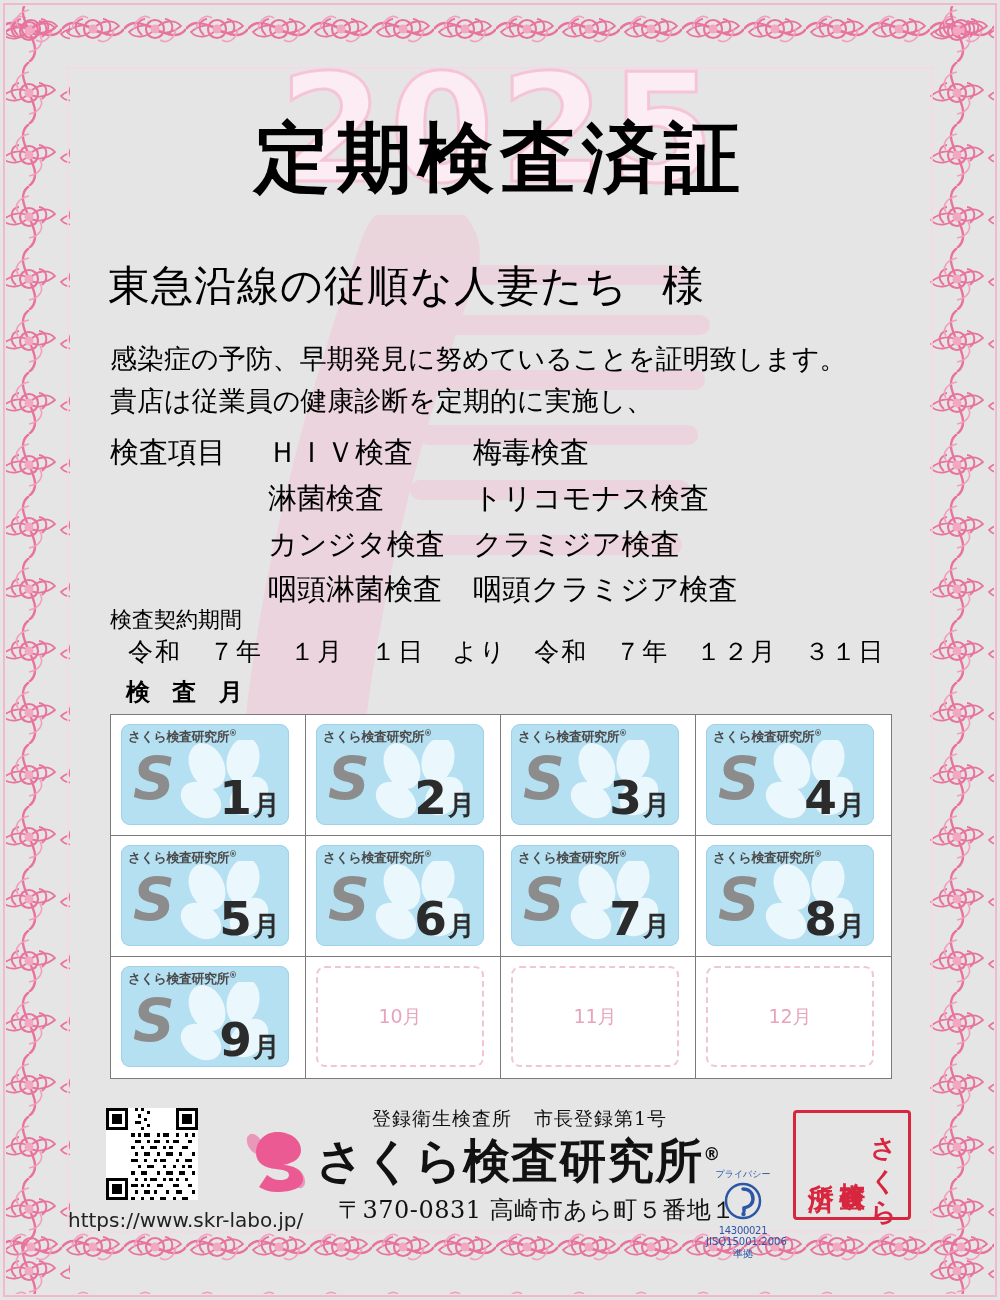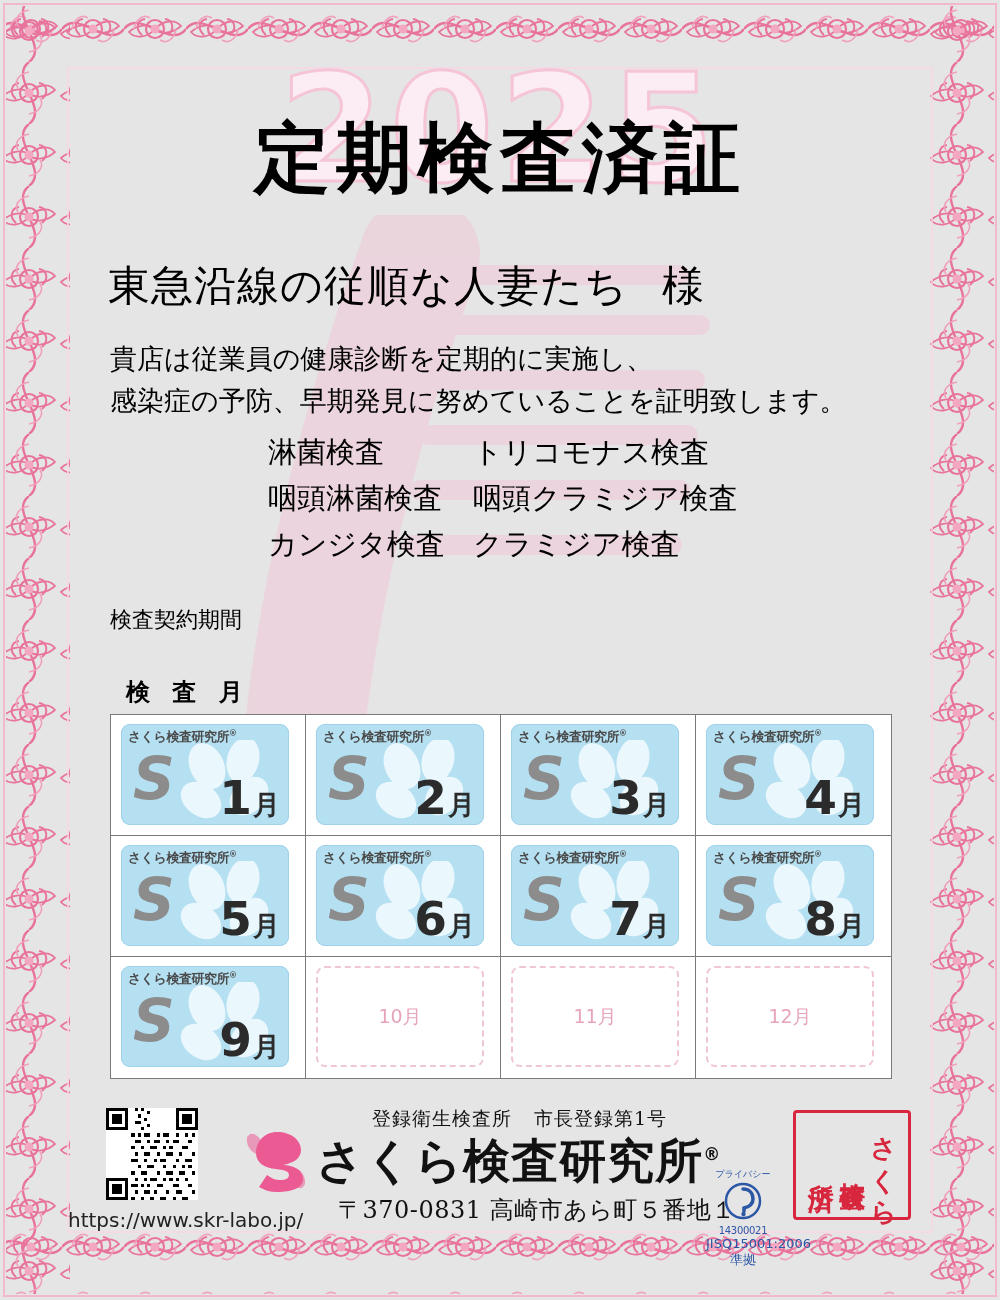--- a/index.html
+++ b/index.html
@@ -306,21 +306,21 @@
     color: #2b57a5;
   }
   .privacy-mark .pm-num {
     font-family: "DejaVu Sans", "Liberation Sans", sans-serif;
     font-size: 10px;
     color: #2b57a5;
     letter-spacing: -.3px;
   }
   .privacy-mark .pm-sub {
     font-family: "DejaVu Sans", "Liberation Sans", sans-serif;
-    font-size: 13px;
+    font-size: 10px;
     color: #2b57a5;
   }
   .red-seal {
     position: absolute;
     left: 793px;
     top: 12px;
     width: 112px;
     height: 104px;
     border: 3px solid #d7263d;
     border-radius: 4px;
@@ -397,37 +397,41 @@
 
   <div class="content">
 
     <div class="title">定期検査済証</div>
 
     <div class="shop-name">
       <span>東急沿線の従順な人妻たち</span><span class="suffix">様</span>
     </div>
 
     <div class="statement">
+      <div>感染症の予防、早期発見に努めていることを証明致します。</div>
       <div>貴店は従業員の健康診断を定期的に実施し、</div>
-      <div>感染症の予防、早期発見に努めていることを証明致します。</div>
     </div>
 
     <div class="exam-block">
       <div>
+        <span class="exam-label">検査項目</span><span class="exam-col1">ＨＩＶ検査</span><span>梅毒検査</span>
+      </div>
+      <div>
         <span class="exam-indent"></span><span class="exam-col1">淋菌検査</span><span>トリコモナス検査</span>
+      </div>
+      <div>
+        <span class="exam-indent"></span><span class="exam-col1">カンジタ検査</span><span>クラミジア検査</span>
       </div>
       <div>
         <span class="exam-indent"></span><span class="exam-col1">咽頭淋菌検査</span><span>咽頭クラミジア検査</span>
       </div>
-      <div>
-        <span class="exam-indent"></span><span class="exam-col1">カンジタ検査</span><span>クラミジア検査</span>
-      </div>
     </div>
 
     <div class="period-label">検査契約期間</div>
+    <div class="period-value">令和　７年　１月　１日　より　令和　７年　１２月　３１日</div>
 
     <div class="months-heading">検 査 月</div>
 
     <div class="month-grid">
 
       <div class="month-cell">
         <div class="sticker">
           <div class="brand"><span>さくら検査研究所</span><sup>®</sup></div>
           <svg class="petals" viewBox="0 0 108 84" aria-hidden="true">
               <g fill="#ffffff" opacity=".85">

